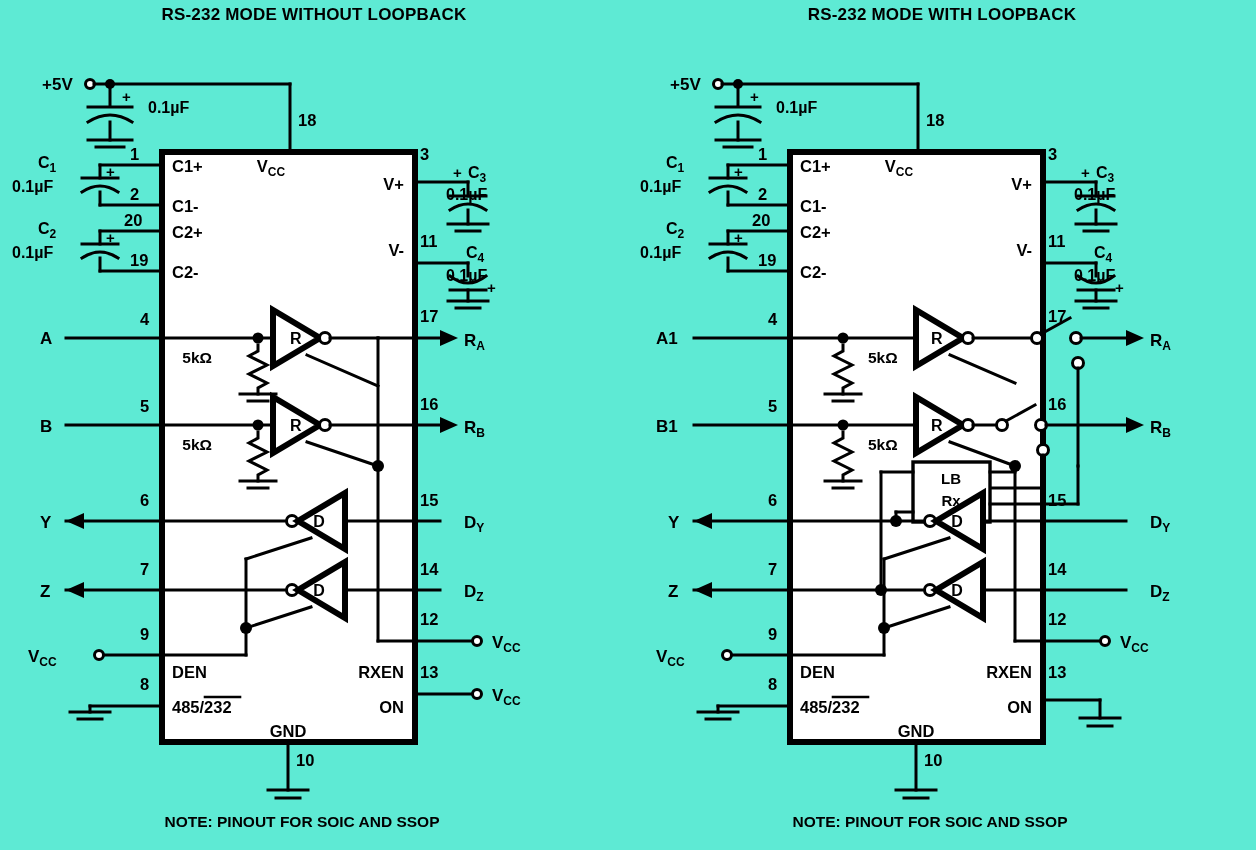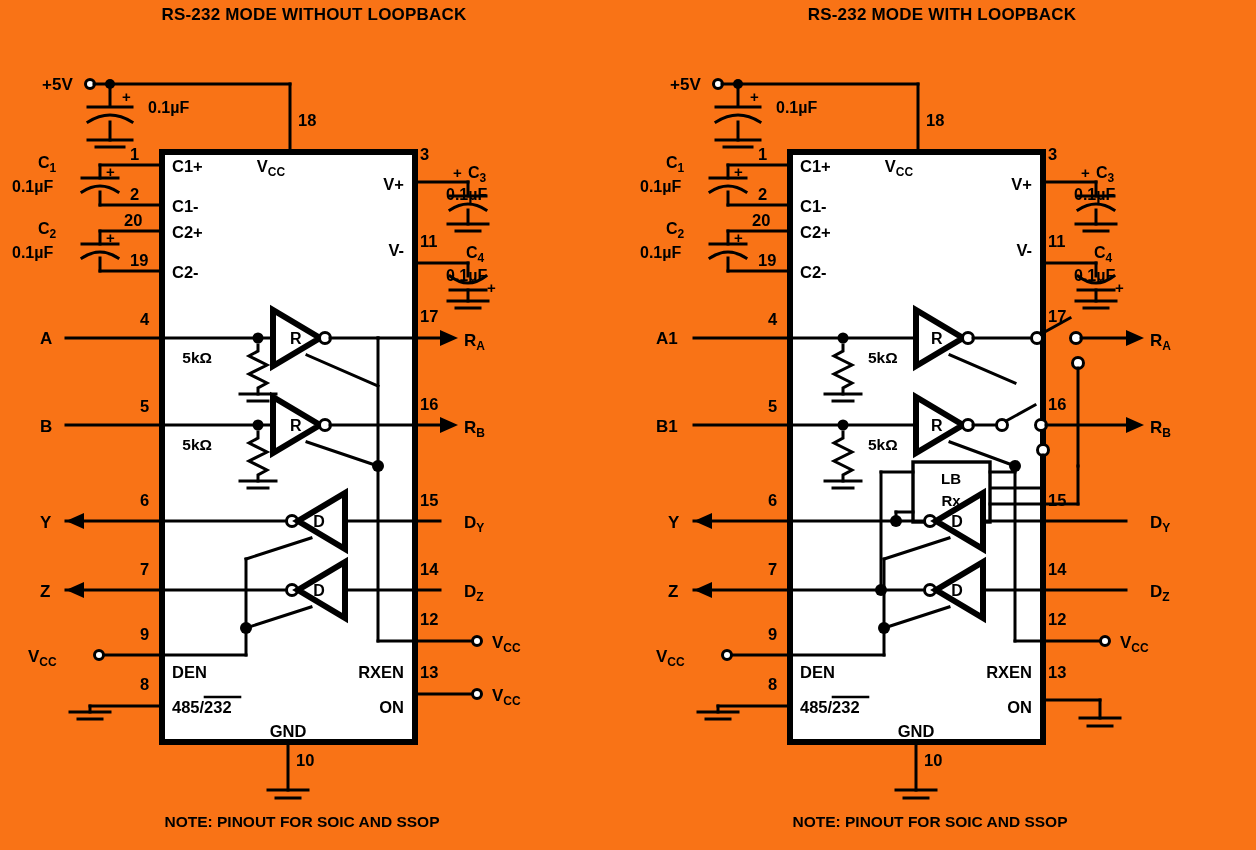--- a/index.html
+++ b/index.html
@@ -1,17 +1,17 @@
 <!DOCTYPE html>
 <html><head>
 <meta charset="utf-8">
 <style>
   html,body{margin:0;padding:0;background:#ffffff;}
   body{width:1256px;height:850px;font-family:"Liberation Sans",sans-serif;}
-  #stage{position:relative;width:1256px;height:850px;overflow:hidden;background:#f97316;}
+  #stage{position:relative;width:1256px;height:850px;overflow:hidden;background:#5eead4;}
   svg{display:block;}
   .wire{stroke:#000;stroke-width:3;fill:none;stroke-linecap:square;}
   .wirethin{stroke:#000;stroke-width:2.6;fill:none;stroke-linecap:square;}
   .chipbody{fill:#fff;stroke:#000;stroke-width:6;}
   .lbbox{fill:#fff;stroke:#000;stroke-width:3.4;}
   .tri{fill:#fff;stroke:#000;stroke-width:6;stroke-linejoin:miter;}
   .bub{fill:#fff;stroke:#000;stroke-width:3;}
   .dot{fill:#000;}
   .term{fill:#fff;stroke:#000;stroke-width:3;}
   text{font-family:"Liberation Sans",sans-serif;fill:#000;}

